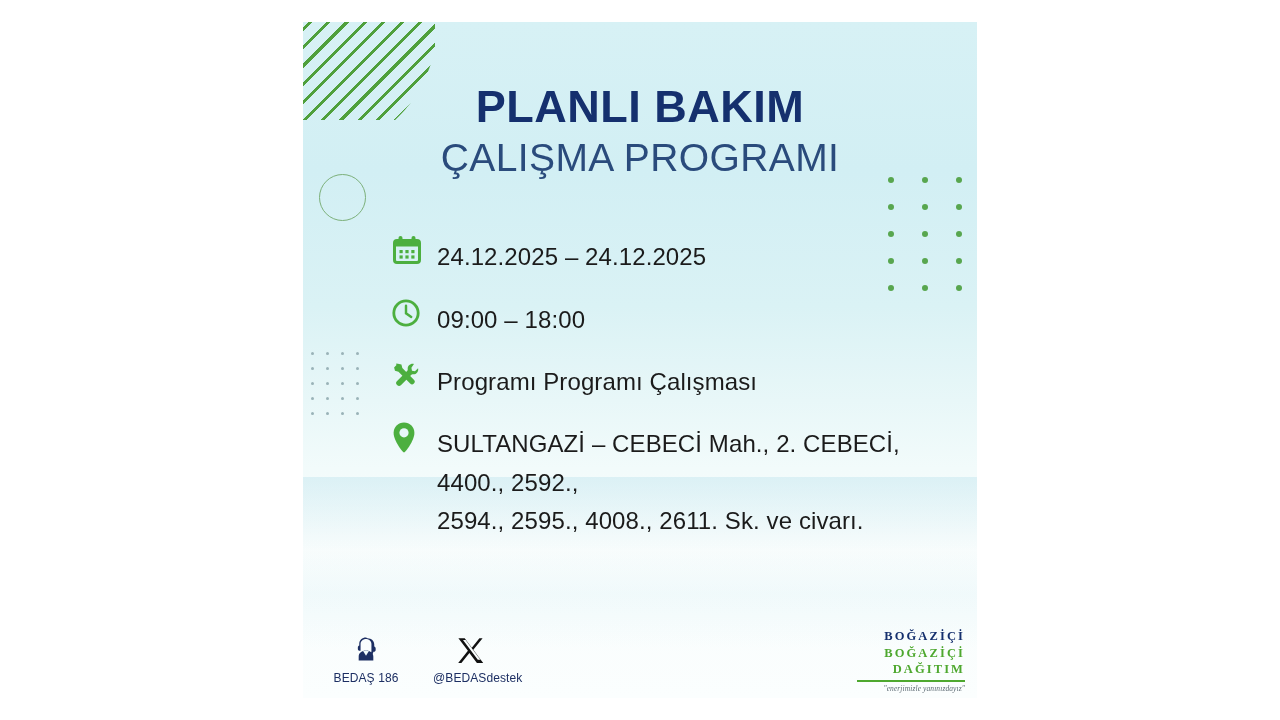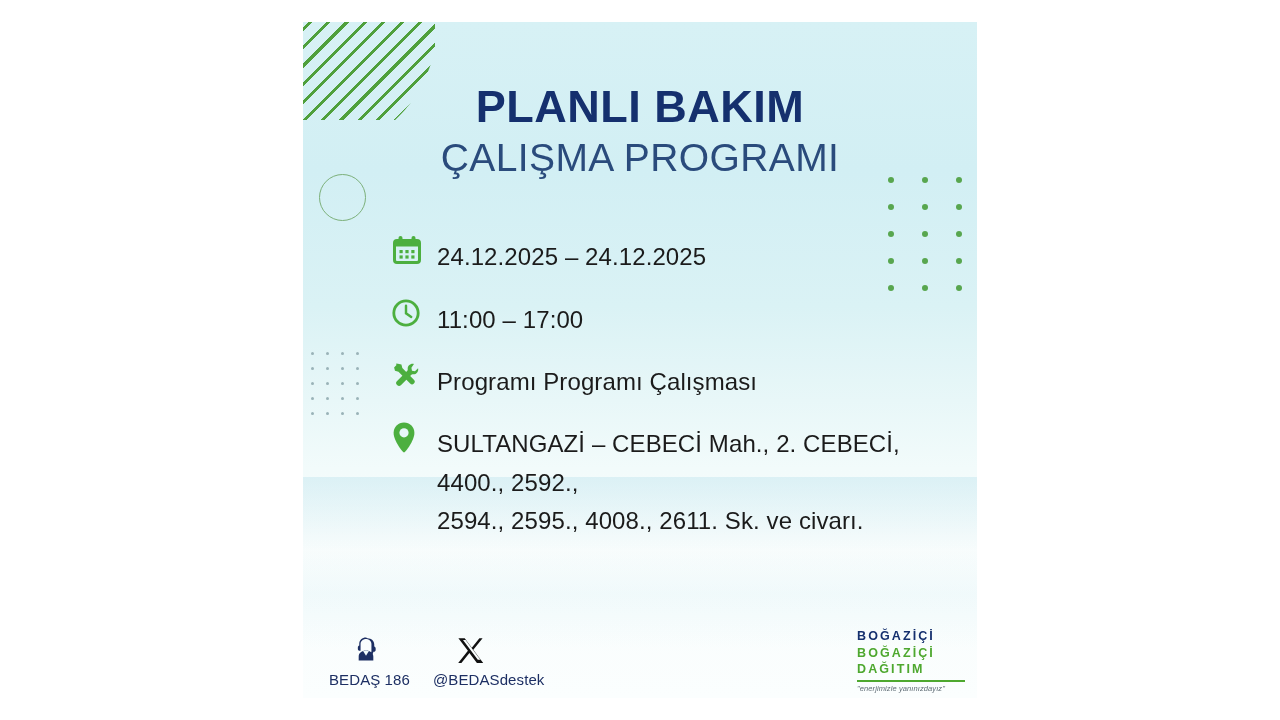--- a/index.html
+++ b/index.html
@@ -94,24 +94,24 @@
     padding-top:7px; letter-spacing:.1px;
   }
   #row-date .rowtext, #row-time .rowtext { padding-top:8px; }
 
   
   #footer { position:absolute; left:0; top:598px; width:100%; height:78px; }
   #contacts { position:absolute; left:26px; top:6px; display:flex; gap:30px; }
   .contact { width:74px; text-align:center; }
   .contact .cico { height:38px; display:flex; align-items:flex-end; justify-content:center; }
   .contact .clabel {
-    margin-top:7px; font-size:15px; color:#1d2f63; letter-spacing:.1px; white-space:nowrap;
-  }
-
-  #logo { position:absolute; right:12px; top:8px; width:108px; text-align:left; }
+    margin-top:7px; font-size:12px; color:#1d2f63; letter-spacing:.1px; white-space:nowrap;
+  }
+
+  #logo { position:absolute; right:12px; top:8px; width:108px; text-align:right;font-family:Liberation Serif, serif; }
   .logo-line { font-size:12.5px; font-weight:bold; letter-spacing:2.1px; line-height:1.32; }
   #logo-l1 { color:#15306e; }
   #logo-l2, #logo-l3 { color:#4ea82f; }
   #logo-rule { height:2px; background:#4ea82f; margin:2px 0 2px 0; }
   #logo-tag { font-size:7.5px; font-style:italic; color:#5e6b74; letter-spacing:.1px; white-space:nowrap; }
 </style>
 </head>
 <body>
 
 <div id="stage">
@@ -188,21 +188,21 @@
         <span class="rowtext">24.12.2025 – 24.12.2025</span>
       </div>
 
       <div class="row" id="row-time">
         <span class="ico">
           <svg width="30" height="30" viewBox="0 0 32 32" fill="none">
             <circle cx="16" cy="16" r="13" stroke="#4caf3f" stroke-width="3"></circle>
             <path d="M16 8.2V16.4L21.6 20.2" stroke="#4caf3f" stroke-width="2.6" stroke-linecap="round"></path>
           </svg>
         </span>
-        <span class="rowtext">11:00 – 17:00</span>
+        <span class="rowtext">09:00 – 18:00</span>
       </div>
 
       <div class="row" id="row-work">
         <span class="ico">
           <svg width="32" height="30" viewBox="0 0 34 32" fill="none">
             <g fill="#4caf3f">
               <path d="M24.4 3.2c-3.5-.9-7 1.9-6.6 5.5.1.8-.1 1.3-.7 1.9L6.4 21.3a3 3 0 0 0 0 4.3 3 3 0 0 0 4.3 0L21.4 14.9c.6-.6 1.1-.8 1.9-.7 3.6.4 6.4-3.1 5.5-6.6l-3.3 3.3-3.2-.6-.6-3.2 2.7-3.9z"></path>
               <path d="M5.6 4.2l4.1 1 1 4.1 8.3 8.3-3.2 3.2-8.3-8.3-4.1-1-1-4.1 3.2-3.2z" opacity="0"></path>
               <path d="M4.7 3.1 2.2 5.6l1 4 4 1 13.4 13.4a3 3 0 0 0 4.3 0 3 3 0 0 0 0-4.3L11.6 6.4l-1-4-4-1-1.9-.3z" transform="translate(1.2,1.6) scale(0.93)"></path>
             </g>

